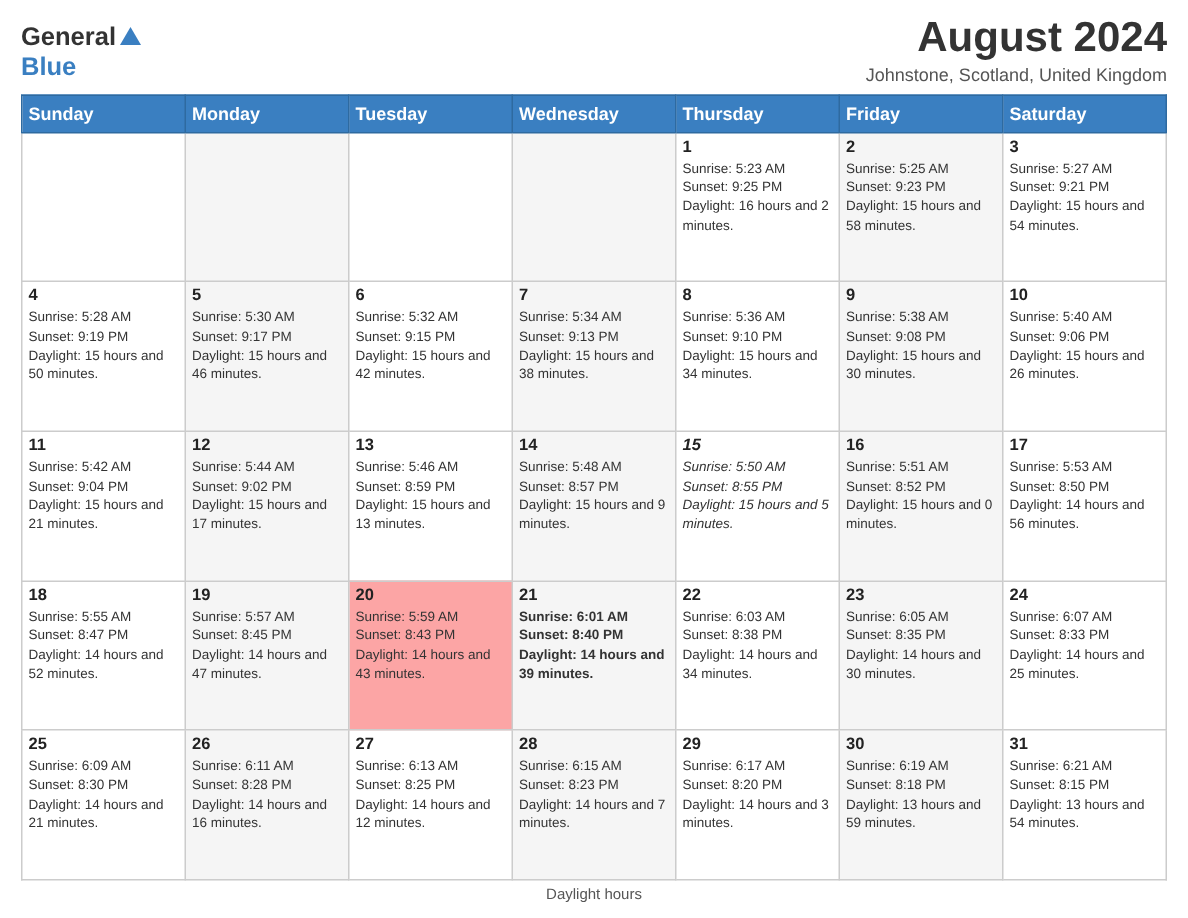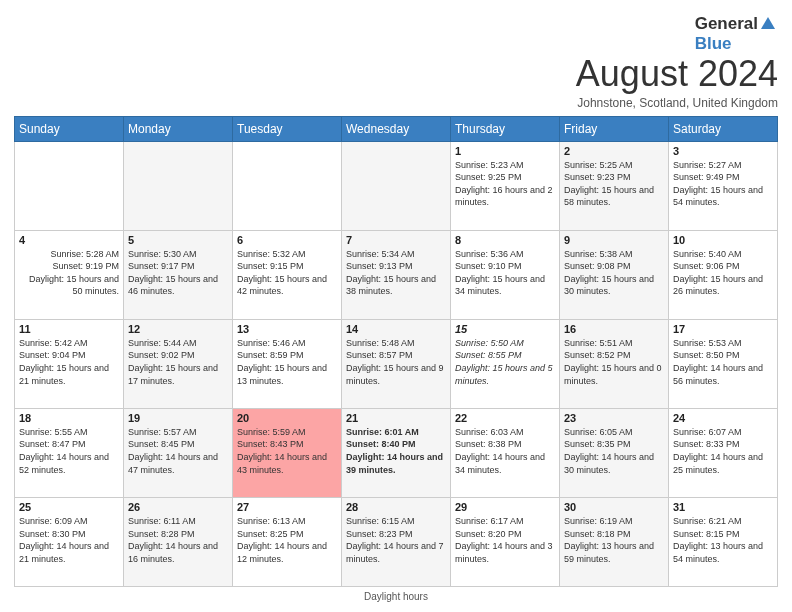--- a/index.html
+++ b/index.html
@@ -12,55 +12,54 @@
     }
     .page {
       width: 792px;
       height: 612px;
       padding: 10px 14px 10px 14px;
       display: flex;
       flex-direction: column;
     }
     .header {
       display: flex;
-      align-items: flex-end;
+      align-items: center;
       justify-content: space-between;
       margin-bottom: 6px;
-      flex-direction: column;
     }
     .logo {
       display: flex;
       align-items: center;
       margin-top: 4px;
     }
     .title-section {
       text-align: right;
     }
     .main-title {
-      font-size: 36px;
-      font-weight: normal;
+      font-size: 28px;
+      font-weight: bold;
       color: #333;
       line-height: 1.1;
     }
     .subtitle {
       font-size: 12px;
       color: #555;
       margin-top: 2px;
     }
     .calendar-table {
       width: 100%;
       border-collapse: collapse;
       flex: 1;
       table-layout: fixed;
     }
     .calendar-table thead tr th {
       background-color: #3a7fc1;
       color: #fff;
       font-size: 12px;
-      font-weight: normal;
+      font-weight: bold;
       padding: 5px 4px;
       text-align: left;
       border: 1px solid #2e6aa0;
     }
     .calendar-table tbody tr td {
       border: 1px solid #ccc;
       vertical-align: top;
       padding: 3px 4px;
       font-size: 9.5px;
       color: #333;
@@ -144,28 +143,28 @@
           </td>
           <td class="has-content" style="background: rgb(245, 245, 245);">
             <div class="day-number">2</div>
             <div class="day-info" style="white-space: pre-line;">Sunrise: 5:25 AM
 Sunset: 9:23 PM
 Daylight: 15 hours and 58 minutes.</div>
           </td>
           <td class="has-content" style="background: rgb(255, 255, 255);">
             <div class="day-number">3</div>
             <div class="day-info" style="white-space: pre-line;">Sunrise: 5:27 AM
-Sunset: 9:49 PM
+Sunset: 9:21 PM
 Daylight: 15 hours and 54 minutes.</div>
           </td>
         </tr>
         <tr>
           <td class="has-content" style="background: rgb(255, 255, 255);">
             <div class="day-number">4</div>
-            <div class="day-info" style="white-space: pre-line; text-align: right;">Sunrise: 5:28 AM
+            <div class="day-info" style="white-space: pre-line;">Sunrise: 5:28 AM
 Sunset: 9:19 PM
 Daylight: 15 hours and 50 minutes.</div>
           </td>
           <td class="has-content" style="background: rgb(245, 245, 245);">
             <div class="day-number">5</div>
             <div class="day-info" style="white-space: pre-line;">Sunrise: 5:30 AM
 Sunset: 9:17 PM
 Daylight: 15 hours and 46 minutes.</div>
           </td>
           <td class="has-content" style="background: rgb(255, 255, 255);">

